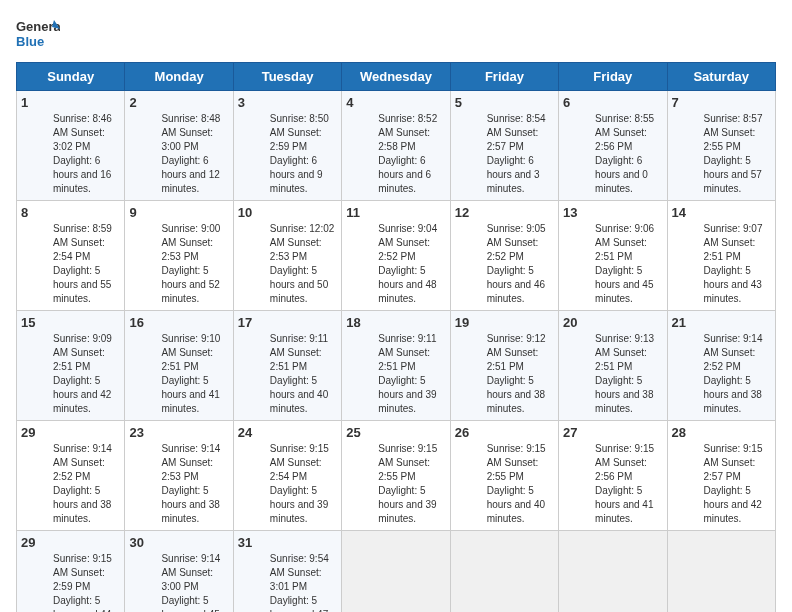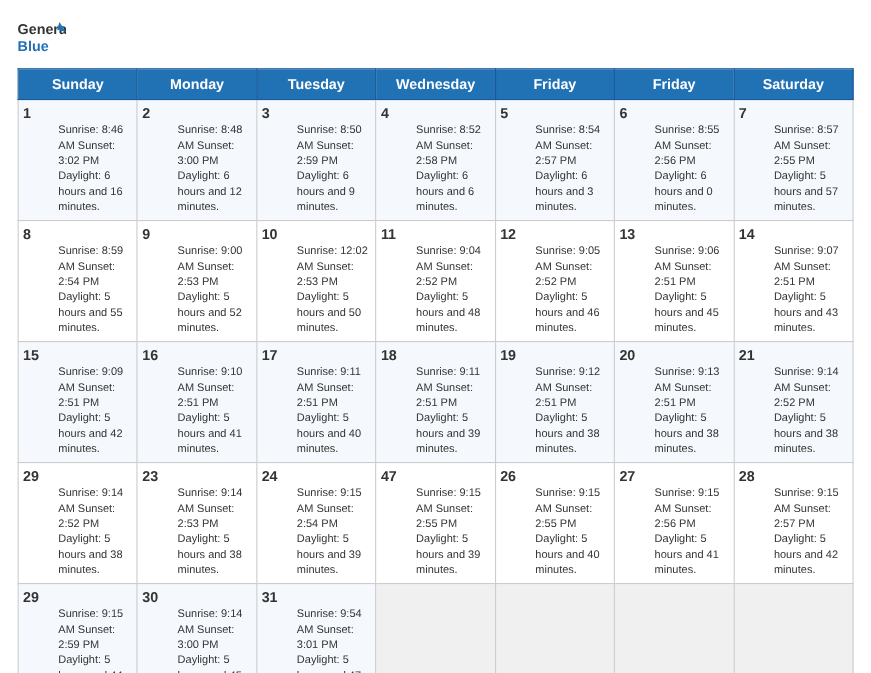--- a/index.html
+++ b/index.html
@@ -277,21 +277,21 @@
 and 38 minutes.</div>
         </td>
         <td>
           <span class="day-num">24</span>
           <div class="day-info">Sunrise: 9:15 AM
 Sunset: 2:54 PM
 Daylight: 5 hours
 and 39 minutes.</div>
         </td>
         <td>
-          <span class="day-num">47</span>
+          <span class="day-num">25</span>
           <div class="day-info">Sunrise: 9:15 AM
 Sunset: 2:55 PM
 Daylight: 5 hours
 and 39 minutes.</div>
         </td>
         <td>
           <span class="day-num">26</span>
           <div class="day-info">Sunrise: 9:15 AM
 Sunset: 2:55 PM
 Daylight: 5 hours

